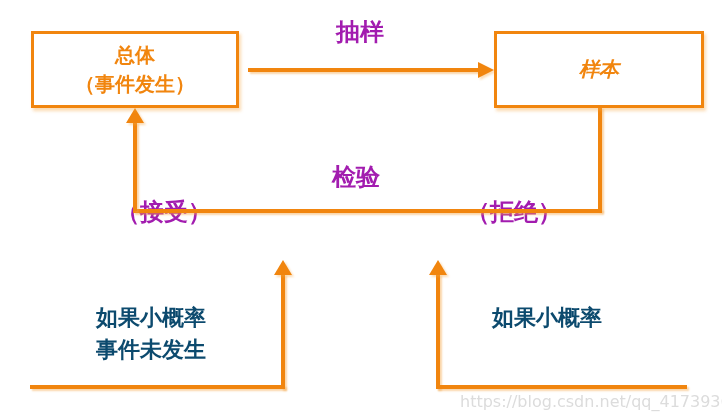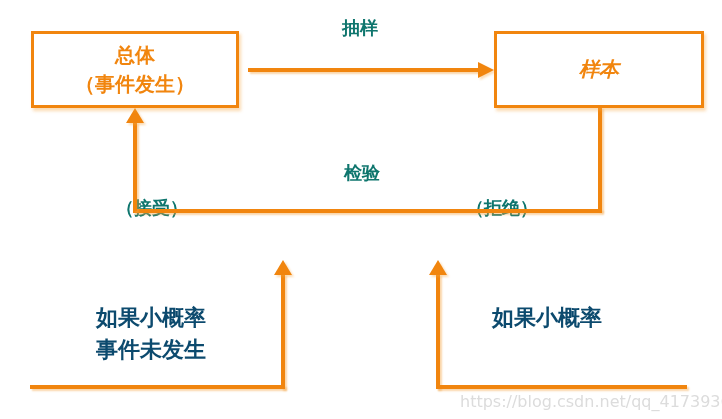--- a/index.html
+++ b/index.html
@@ -37,25 +37,25 @@
   .ahead.right{border-top:8px solid transparent;border-bottom:8px solid transparent;
     border-left:16px solid #F1850E;}
   .ahead.up{border-left:9px solid transparent;border-right:9px solid transparent;
     border-bottom:15px solid #F1850E;}
   #sampling-head{left:478px;top:62px;}
   #accept-head{left:126px;top:108px;}
   #bl-head{left:274px;top:260px;}
   #br-head{left:429px;top:260px;}
   
   .dlabel{
-    position:absolute;color:#0f766e;font-weight:bold;font-size:18px;
+    position:absolute;color:#a21caf;font-weight:bold;font-size:24px;
     white-space:nowrap;z-index:1;
   }
   #sampling-label{left:280px;top:16px;width:160px;text-align:center;}
-  #test-label{left:282px;top:161px;width:160px;text-align:center;}
+  #test-label{left:276px;top:161px;width:160px;text-align:center;}
   #accept-label{left:116px;top:196px;}
   #reject-label{left:466px;top:196px;}
   .note{
     position:absolute;color:#0c4a6e;font-weight:bold;font-size:22px;
     line-height:32px;z-index:1;
   }
   #left-note{left:84px;top:302px;width:134px;text-align:center;}
   #right-note{left:492px;top:302px;text-align:left;}
   
   #watermark{

